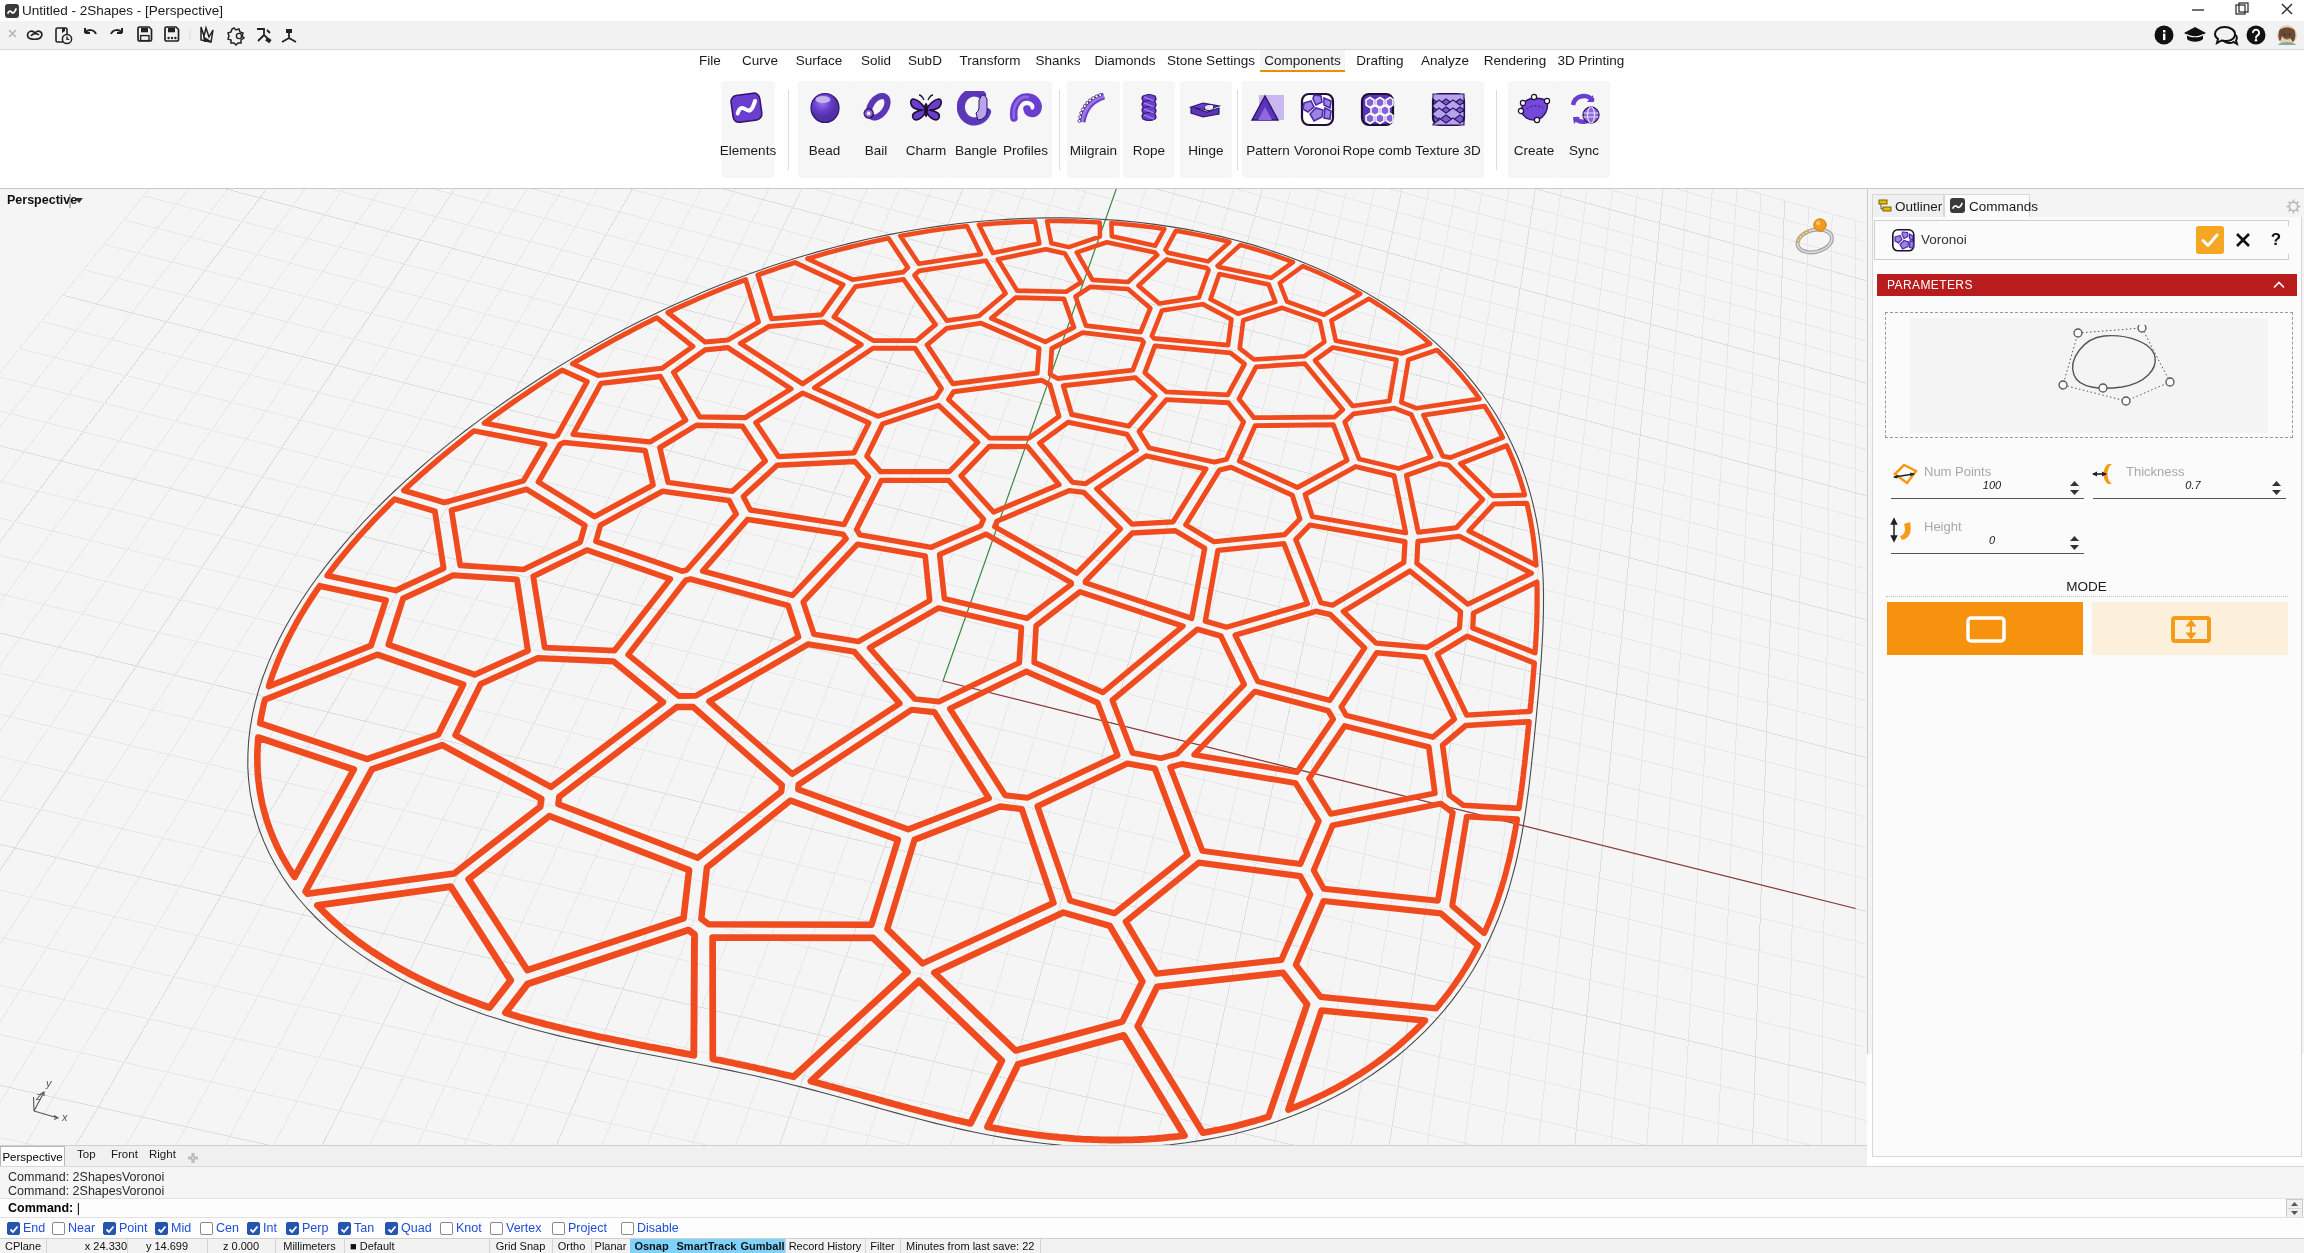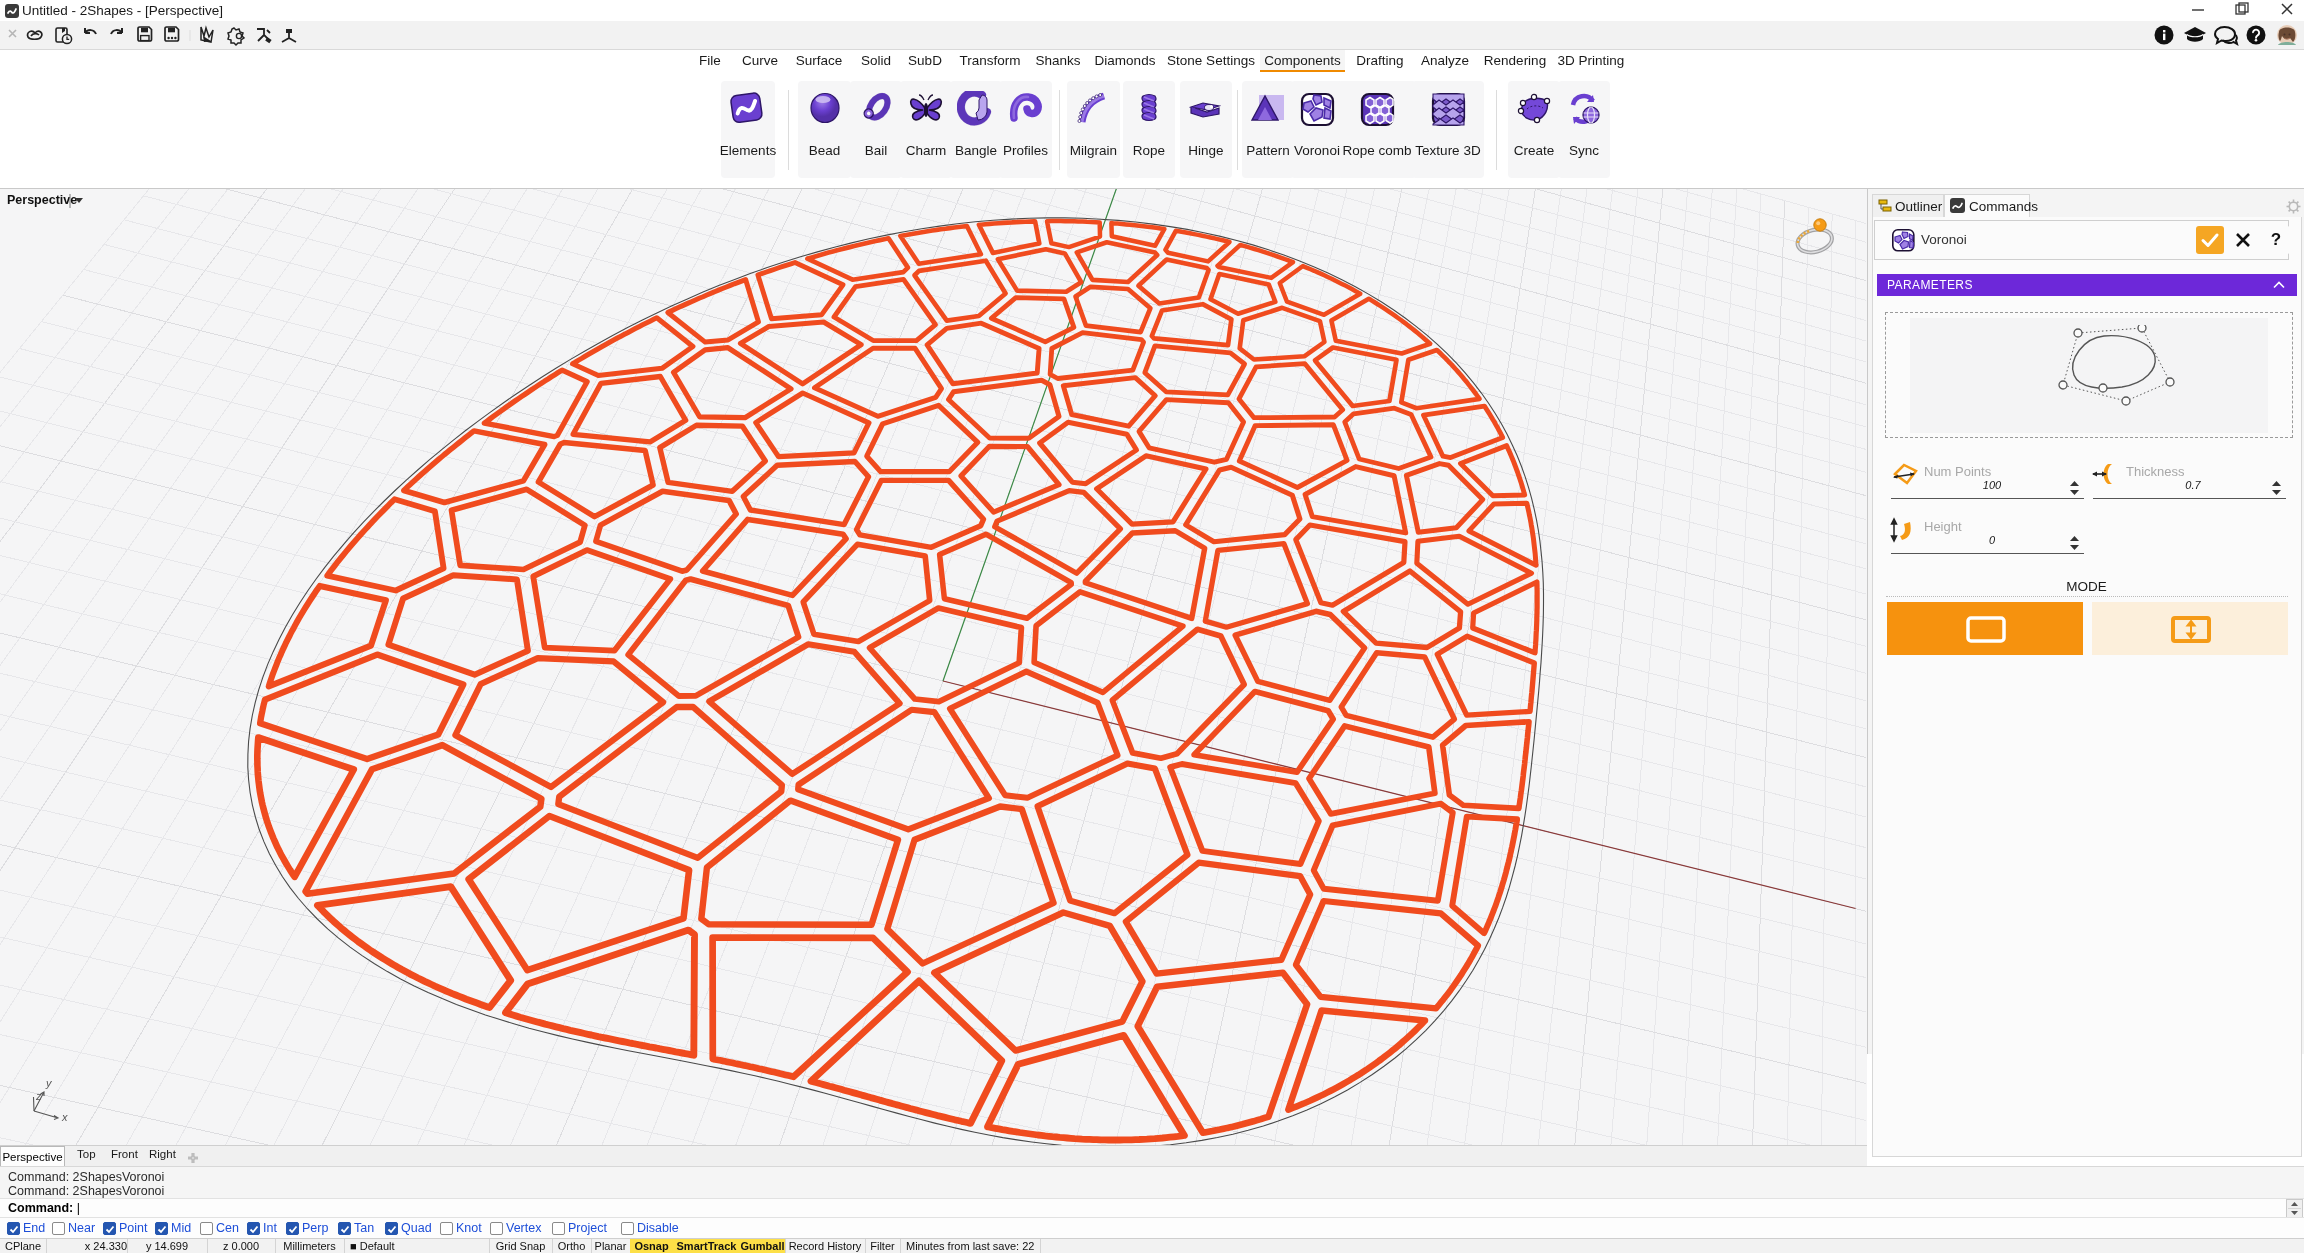--- a/index.html
+++ b/index.html
@@ -31,21 +31,21 @@
 .ptab { position:absolute; top:5px; height:23px; font-size:13.5px; color:#1a1a1a; line-height:23px; }
 #tab-outliner { left:4px; width:72px; background:#f0f0f0; border:1px solid #d7d7d7; border-bottom:none; padding-left:22px; }
 #tab-commands { left:76px; width:86px; background:#fbfbfb; border:1px solid #d7d7d7; border-bottom:none; padding-left:24px; z-index:3; }
 #cmdbox { position:absolute; left:6px; top:31px; width:415px; height:40px; background:#fbfbfb; border:1px solid #cfcfcf; }
 #cmdbox .vicon { position:absolute; left:17px; top:8px; }
 #cmdbox .vname { position:absolute; left:46px; top:11px; font-size:13.5px; color:#333; }
 .sqbtn { position:absolute; top:37px; width:28px; height:28px; border-radius:3px; text-align:center; }
 #btn-ok { left:328px; background:#F5A623; }
 #btn-x { left:361px; background:#fbfbfb; }
 #btn-q { left:394px; background:#fbfbfb; font-size:17px; font-weight:bold; color:#111; line-height:28px; }
-#paramhdr { position:absolute; left:9px; top:85px; width:420px; height:22px; background:#6d28d9; color:#fff; font-size:12px; line-height:22px; padding-left:10px; letter-spacing:0.4px; }
+#paramhdr { position:absolute; left:9px; top:85px; width:420px; height:22px; background:#b91c1c; color:#fff; font-size:12px; line-height:22px; padding-left:10px; letter-spacing:0.4px; }
 #prevbox { position:absolute; left:17px; top:123px; width:408px; height:126px; border:1px dashed #9a9a9a; background:#fbfbfb; }
 #previnner { position:absolute; left:24px; top:5px; width:358px; height:115px; background:#f4f4f5; }
 .fldicon { position:absolute; }
 .fldlabel { position:absolute; font-size:13px; color:#a8a8a8; }
 .fldval { position:absolute; font-size:11px; color:#1a1a1a; text-align:center;font-style:italic; }
 .fldline { position:absolute; height:1px; background:#555; }
 .spin { position:absolute; width:12px; height:16px; }
 #modelbl { position:absolute; left:0px; top:390px; width:437px; text-align:center; font-size:13.5px; color:#1a1a1a; }
 #modedot { position:absolute; left:18px; top:407px; width:402px; border-top:1px dotted #bbb; }
 #modebtn1 { position:absolute; left:19px; top:413px; width:196px; height:53px; background:#F6920E; }
@@ -56,21 +56,21 @@
 #vptab-active { left:2px; top:1px; width:65px; height:22px; background:#fdfdfd; border:1px solid #b8b8b8; border-bottom:none; text-align:center; line-height:20px; font-size:11.5px; }
 #history { position:absolute; left:0; top:1166px; width:2304px; height:32px; background:#f5f5f5; border-top:1px solid #d8d8d8; font-size:12.5px; color:#2a2a2a;text-decoration:underline; }
 #prompt { position:absolute; left:0; top:1198px; width:2304px; height:19px; background:#fdfdfd; border-top:1px solid #e2e2e2; font-size:12.5px; }
 #osnaprow { position:absolute; left:0; top:1217px; width:2304px; height:21px; background:#fdfdfd; border-top:1px solid #e2e2e2; }
 .osnap { position:absolute; top:3px; font-size:12.5px; color:#1d4ed8; }
 .cb { position:absolute; top:4px; width:13px; height:13px; border:1px solid #8a8a8a; background:#fff; border-radius:2px; }
 .cbc { background:#2456B0; border-color:#2456B0; }
 #statusbar { position:absolute; left:0; top:1238px; width:2304px; height:15px; background:#f2f2f2; border-top:1px solid #cfcfcf; font-size:11px; color:#111; }
 .st { position:absolute; top:0px; height:15px; line-height:15px; }
 .stsep { position:absolute; top:0; width:1px; height:15px; background:#d4d4d4; }
-.sthl { background:#fde047; font-weight:bold; }
+.sthl { background:#7dd3fc; font-weight:bold; }
 </style>
 </head>
 <body>
 <div id="app">
 
 <div id="titlebar">
  <svg class="abs" style="left:5px;top:4px" width="14" height="14">
         <rect x="0" y="0" width="14" height="14" rx="3" fill="#3a3a3a"></rect>
         <path d="M3 9 C5 5.5 6.5 8 7 8.5 C8.5 10 10 7.5 11 5" stroke="#fff" stroke-width="1.8" fill="none" stroke-linecap="round"></path>
       </svg>

